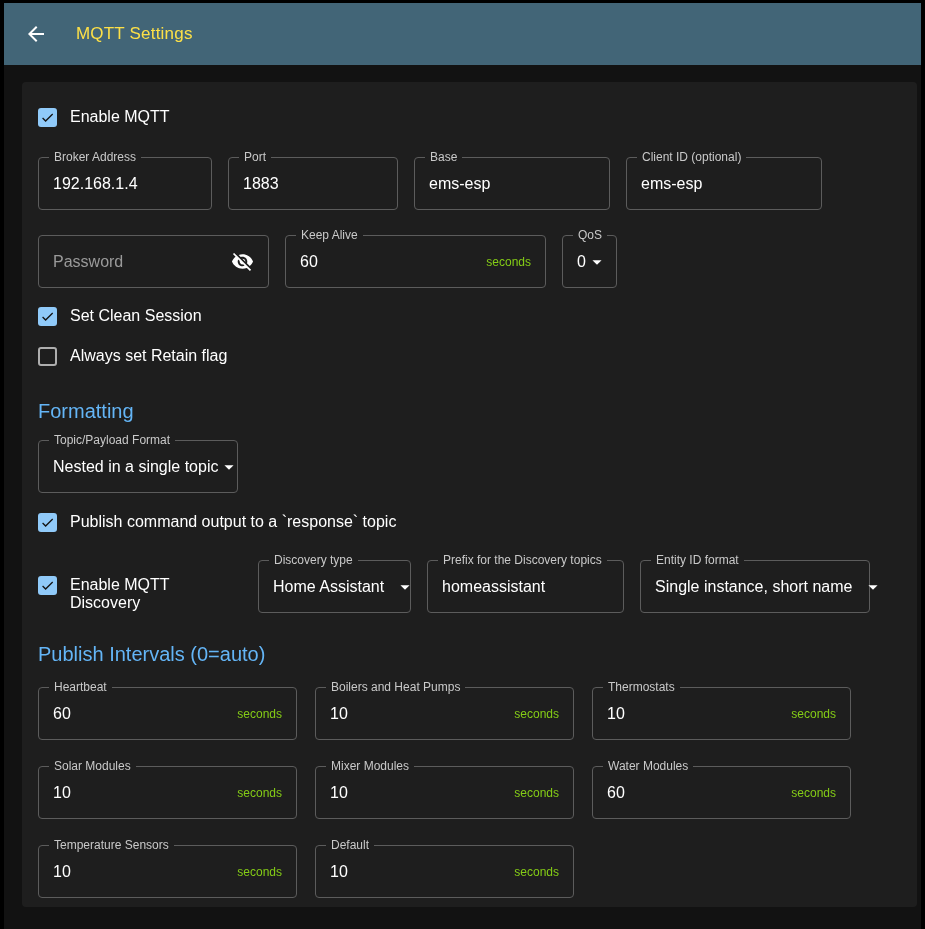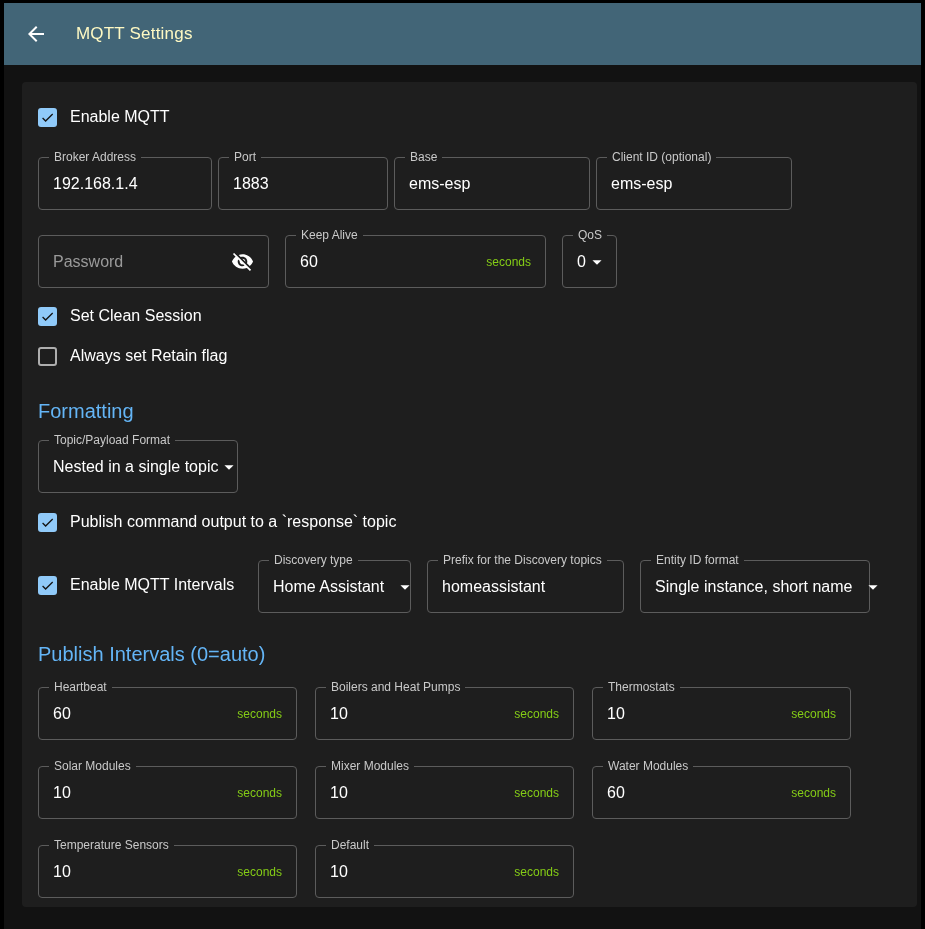--- a/index.html
+++ b/index.html
@@ -16,21 +16,21 @@
   .appbar {
     height:62px; background:#426577;
     display:flex; align-items:center;
     padding:0 20px; color:#fff;
   }
   .back-btn {
     width:24px; height:24px; margin-right:28px;
     display:flex; align-items:center; justify-content:center;
     cursor:pointer; background:none; border:none; padding:0;
   }
-  .appbar-title { font-size:17px; font-weight:500; letter-spacing:.2px; color:#fef9c3; }
+  .appbar-title { font-size:17px; font-weight:500; letter-spacing:.2px; color:#fde047; }
 
   
   .card {
     margin:17px 0 0 18px;
     width:895px; height:825px;
     background:#1e1e1e;
     border-radius:4px;
     padding:16px 16px 0 16px;
     overflow:hidden;
   }
@@ -73,21 +73,21 @@
   }
   .tf-input::placeholder { color:#9a9a9a; opacity:1; }
   .tf-suffix { margin-left:auto; font-size:12px; color:#84cc16; padding-left:8px; white-space:nowrap; }
   .tf-value { font-size:16px; color:#fff; white-space:nowrap; }
   .tf.select { cursor:pointer; }
   .caret { margin-left:auto; flex:0 0 auto; }
   .caret-near { margin-left:10px; flex:0 0 auto; }
   .eye-btn { margin-left:auto; background:none; border:none; padding:0; cursor:pointer; display:flex; }
 
   .row { display:flex; }
-  .row1 { margin-top:27px; gap:6px; }
+  .row1 { margin-top:27px; gap:16px; }
   .row2 { margin-top:25px; gap:16px; }
 
   .section-heading {
     margin:28px 0 0 0;
     font-size:20px; font-weight:400;
     color:#64b5f6; line-height:24px;
   }
   .topic-select { margin-top:17px; width:200px; }
 
   .discovery-row { margin-top:23px; display:flex; gap:16px; align-items:flex-start; }
@@ -200,21 +200,21 @@
       <span class="cb-label">Publish command output to a `response` topic</span>
     </label>
 
     <div class="discovery-row">
       <label class="cb-row discovery-cb">
         <span class="cb checked">
           <svg width="15" height="15" viewBox="0 0 24 24" fill="#141414">
               <path d="M9 16.17 4.83 12l-1.42 1.41L9 19 21 7l-1.41-1.41z"></path>
             </svg>
         </span>
-        <span class="cb-label">Enable MQTT Intervals</span>
+        <span class="cb-label">Enable MQTT Discovery</span>
       </label>
 
       <div class="tf select" style="width:153px">
         <span class="tf-label">Discovery type</span>
         <span class="tf-value">Home Assistant</span>
         <svg class="caret-near" width="22" height="22" viewBox="0 0 24 24" fill="#fff">
             <path d="M7 10l5 5 5-5z"></path>
           </svg>
       </div>
 

